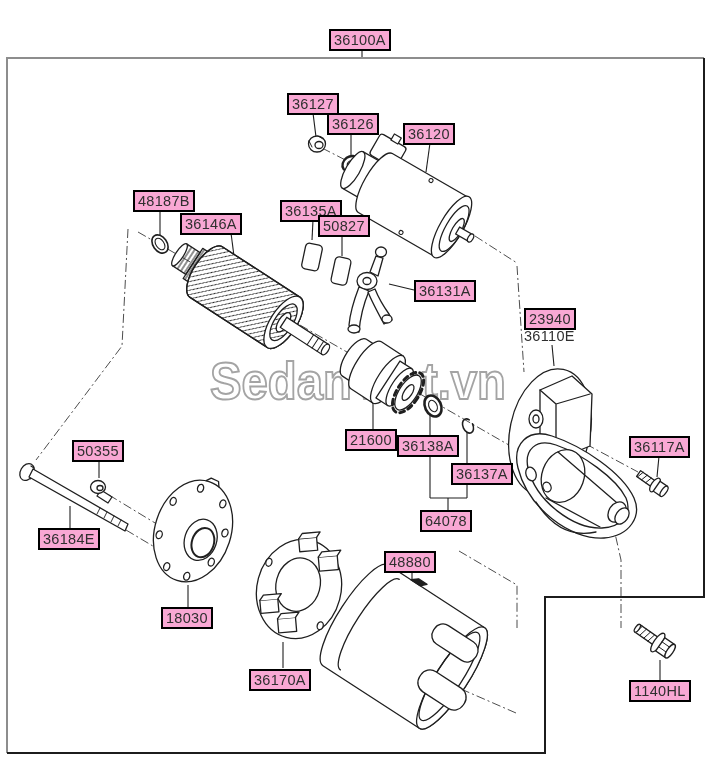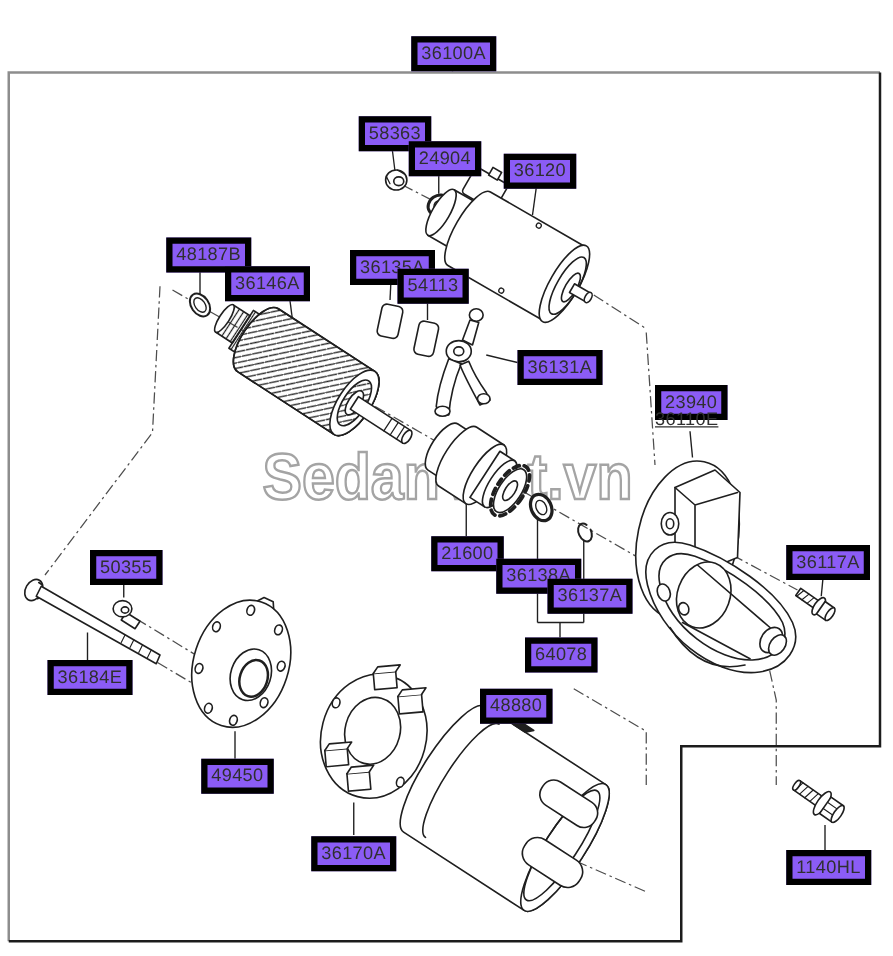--- a/index.html
+++ b/index.html
@@ -3,30 +3,30 @@
 <meta charset="utf-8">
 <style>
   html,body{margin:0;padding:0;background:#fff;}
   .stage{
     position:relative;width:714px;height:765px;background:#fff;overflow:hidden;
     font-family:"Liberation Sans","DejaVu Sans",sans-serif;
   }
   .stage svg{position:absolute;left:0;top:0;}
   .lbl{
     position:absolute;
-    border:5px solid #000000;
-    background:#8b5cf6;
+    border:2px solid #000000;
+    background:#f9a8d4;
     color:#2f2f2f;
     font-size:14.5px;
     line-height:16px;
     padding:1px 3px;
     white-space:nowrap;
     letter-spacing:0.3px;
   }
-  .lbl.plain{border:none;background:transparent;padding:1px 5px;text-decoration:underline;}
+  .lbl.plain{border:none;background:transparent;padding:1px 5px;}
 </style>
 </head>
 <body>
 
 <div class="stage">
 
 <svg width="714" height="765" viewBox="0 0 714 765">
   <defs>
     <pattern id="hatch" patternUnits="userSpaceOnUse" width="6" height="6">
       <path d="M0,6 L6,0" stroke="#1f1f1f" stroke-width="1" fill="none"></path>
@@ -256,35 +256,35 @@
       <ellipse cx="-24" cy="0" rx="2" ry="4.5"></ellipse>
       <ellipse cx="1" cy="0" rx="4" ry="11"></ellipse>
       <rect x="4" y="-8" width="12" height="16"></rect>
       <path d="M4,-3 l12,0 M4,3 l12,0" fill="none" stroke-width="0.9"></path>
       <ellipse cx="16" cy="0" rx="3" ry="8"></ellipse>
     </g>
   </g>
 </svg>
 
 <div class="lbl" style="left:329px;top:29px">36100A</div>
-<div class="lbl" style="left:287px;top:93px">58363</div>
-<div class="lbl" style="left:327px;top:113px">24904</div>
+<div class="lbl" style="left:287px;top:93px">36127</div>
+<div class="lbl" style="left:327px;top:113px">36126</div>
 <div class="lbl" style="left:403px;top:123px">36120</div>
 <div class="lbl" style="left:133px;top:190px">48187B</div>
 <div class="lbl" style="left:180px;top:213px">36146A</div>
 <div class="lbl" style="left:280px;top:200px">36135A</div>
-<div class="lbl" style="left:318px;top:215px">54113</div>
+<div class="lbl" style="left:318px;top:215px">50827</div>
 <div class="lbl" style="left:414px;top:280px">36131A</div>
 <div class="lbl" style="left:524px;top:308px">23940</div>
 <div class="lbl plain" style="left:519px;top:327px">36110E</div>
 <div class="lbl" style="left:629px;top:436px">36117A</div>
 <div class="lbl" style="left:345px;top:429px">21600</div>
-<div class="lbl" style="left:397px;top:447px">36138A</div>
-<div class="lbl" style="left:438px;top:463px">36137A</div>
+<div class="lbl" style="left:397px;top:435px">36138A</div>
+<div class="lbl" style="left:451px;top:463px">36137A</div>
 <div class="lbl" style="left:420px;top:510px">64078</div>
 <div class="lbl" style="left:72px;top:440px">50355</div>
 <div class="lbl" style="left:38px;top:528px">36184E</div>
-<div class="lbl" style="left:161px;top:607px">49450</div>
+<div class="lbl" style="left:161px;top:607px">18030</div>
 <div class="lbl" style="left:249px;top:669px">36170A</div>
 <div class="lbl" style="left:384px;top:551px">48880</div>
 <div class="lbl" style="left:629px;top:680px">1140HL</div>
 
 </div>
 
 </body></html>

